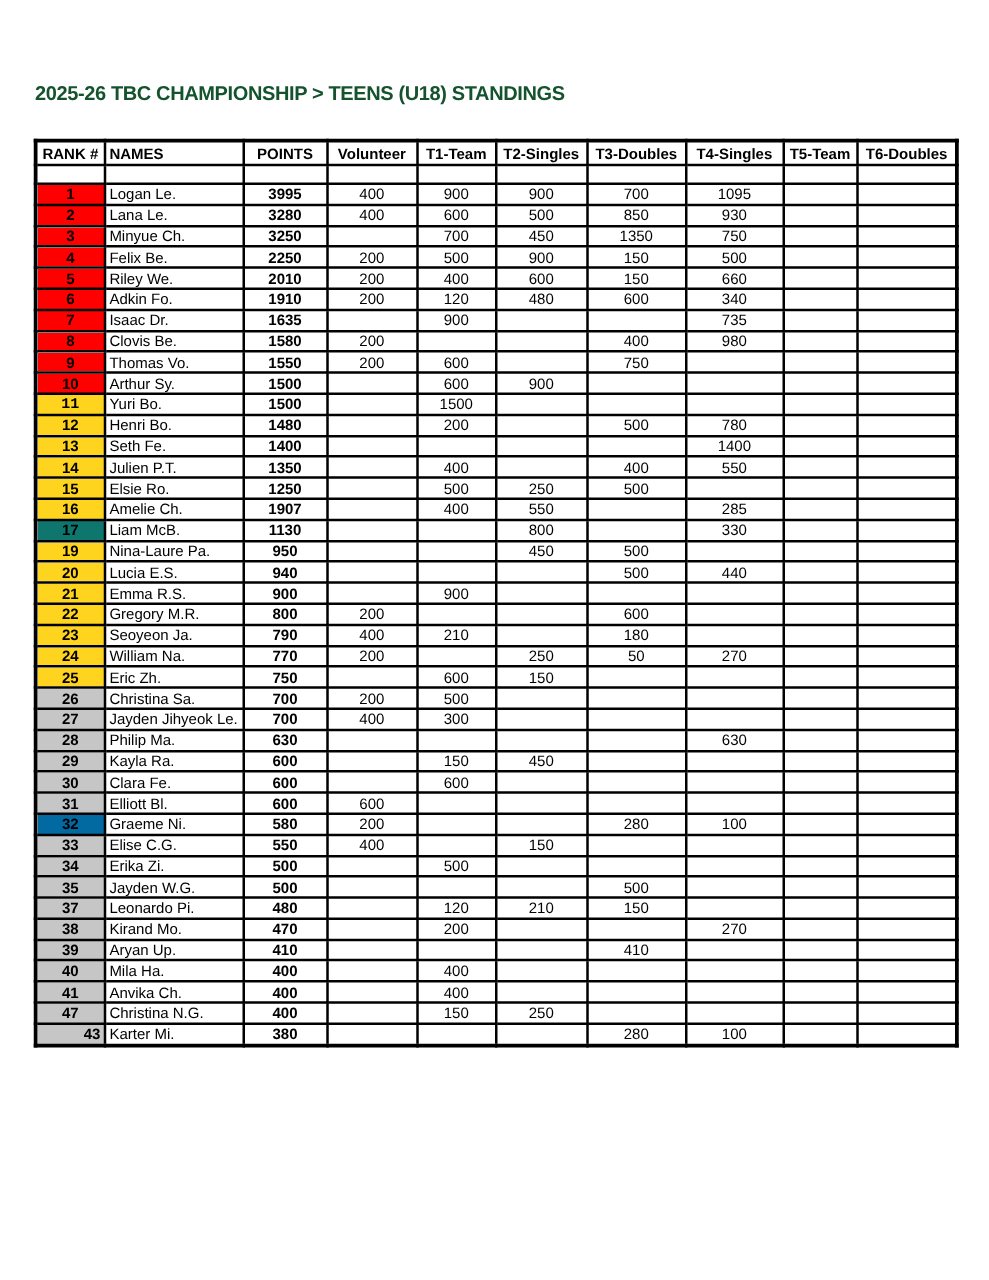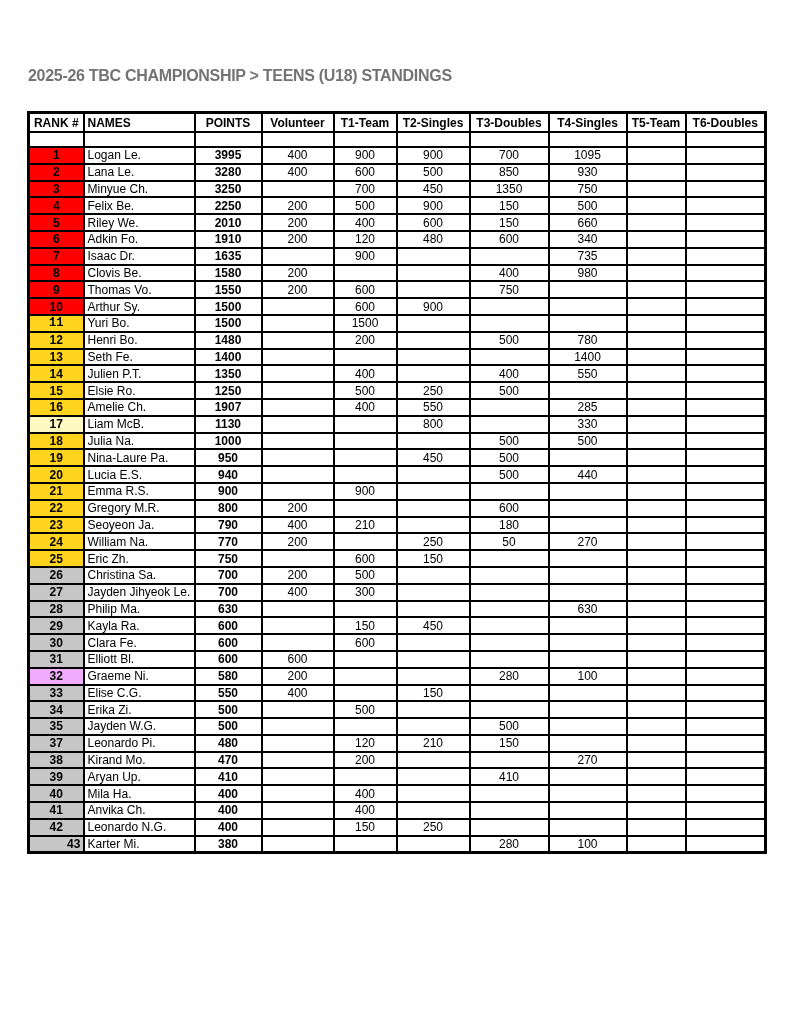--- a/index.html
+++ b/index.html
@@ -15,21 +15,21 @@
     background: #ffffff;
     overflow: hidden;
   }
   .title {
     position: absolute;
     left: 28px;
     top: 67px;
     margin: 0;
     font-size: 16px;
     font-weight: 700;
-    color: #737373;
+    color: #14532d;
     letter-spacing: -0.3px;
     white-space: nowrap;
   }
   table.standings {
     position: absolute;
     left: 27px;
     top: 111px;
     border-collapse: collapse;
     table-layout: fixed;
     width: 737px;
@@ -290,40 +290,28 @@
     <td class="points">1907</td>
     <td class="num"></td>
     <td class="num">400</td>
     <td class="num">550</td>
     <td class="num"></td>
     <td class="num">285</td>
     <td class="num"></td>
     <td class="num"></td>
   </tr>
         <tr>
-    <td class="rank" style="background: #fef9c3;">17</td>
+    <td class="rank" style="background: #0f766e;">17</td>
     <td class="name">Liam McB.</td>
     <td class="points">1130</td>
     <td class="num"></td>
     <td class="num"></td>
     <td class="num">800</td>
     <td class="num"></td>
     <td class="num">330</td>
-    <td class="num"></td>
-    <td class="num"></td>
-  </tr>
-        <tr>
-    <td class="rank" style="background: rgb(255, 212, 31);">18</td>
-    <td class="name">Julia Na.</td>
-    <td class="points">1000</td>
-    <td class="num"></td>
-    <td class="num"></td>
-    <td class="num"></td>
-    <td class="num">500</td>
-    <td class="num">500</td>
     <td class="num"></td>
     <td class="num"></td>
   </tr>
         <tr>
     <td class="rank" style="background: rgb(255, 212, 31);">19</td>
     <td class="name">Nina-Laure Pa.</td>
     <td class="points">950</td>
     <td class="num"></td>
     <td class="num"></td>
     <td class="num">450</td>
@@ -470,21 +458,21 @@
     <td class="points">600</td>
     <td class="num">600</td>
     <td class="num"></td>
     <td class="num"></td>
     <td class="num"></td>
     <td class="num"></td>
     <td class="num"></td>
     <td class="num"></td>
   </tr>
         <tr>
-    <td class="rank" style="background: #f0abfc;">32</td>
+    <td class="rank" style="background: #0369a1;">32</td>
     <td class="name">Graeme Ni.</td>
     <td class="points">580</td>
     <td class="num">200</td>
     <td class="num"></td>
     <td class="num"></td>
     <td class="num">280</td>
     <td class="num">100</td>
     <td class="num"></td>
     <td class="num"></td>
   </tr>
@@ -578,22 +566,22 @@
     <td class="points">400</td>
     <td class="num"></td>
     <td class="num">400</td>
     <td class="num"></td>
     <td class="num"></td>
     <td class="num"></td>
     <td class="num"></td>
     <td class="num"></td>
   </tr>
         <tr>
-    <td class="rank" style="background: rgb(198, 198, 198);">42</td>
-    <td class="name">Leonardo N.G.</td>
+    <td class="rank" style="background: rgb(198, 198, 198);">47</td>
+    <td class="name">Christina N.G.</td>
     <td class="points">400</td>
     <td class="num"></td>
     <td class="num">150</td>
     <td class="num">250</td>
     <td class="num"></td>
     <td class="num"></td>
     <td class="num"></td>
     <td class="num"></td>
   </tr>
         <tr>

